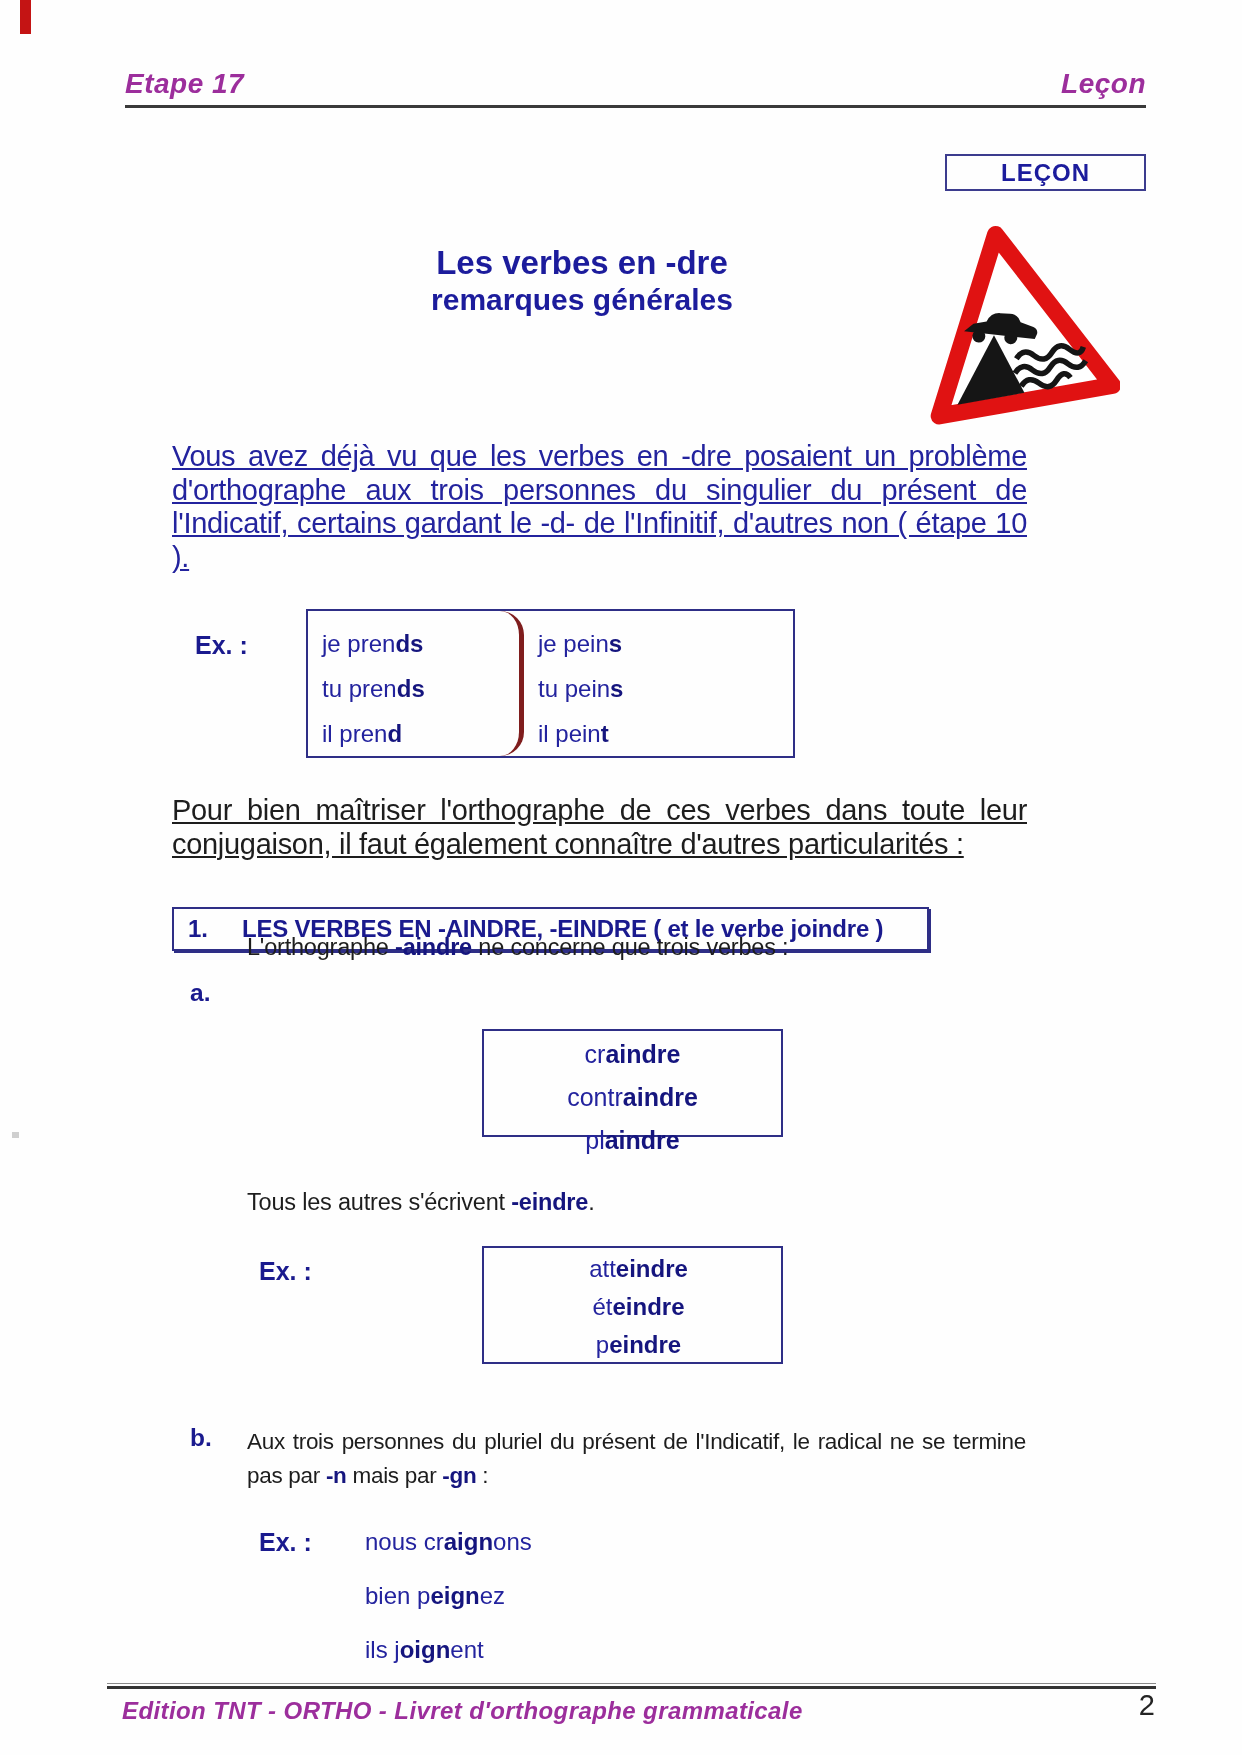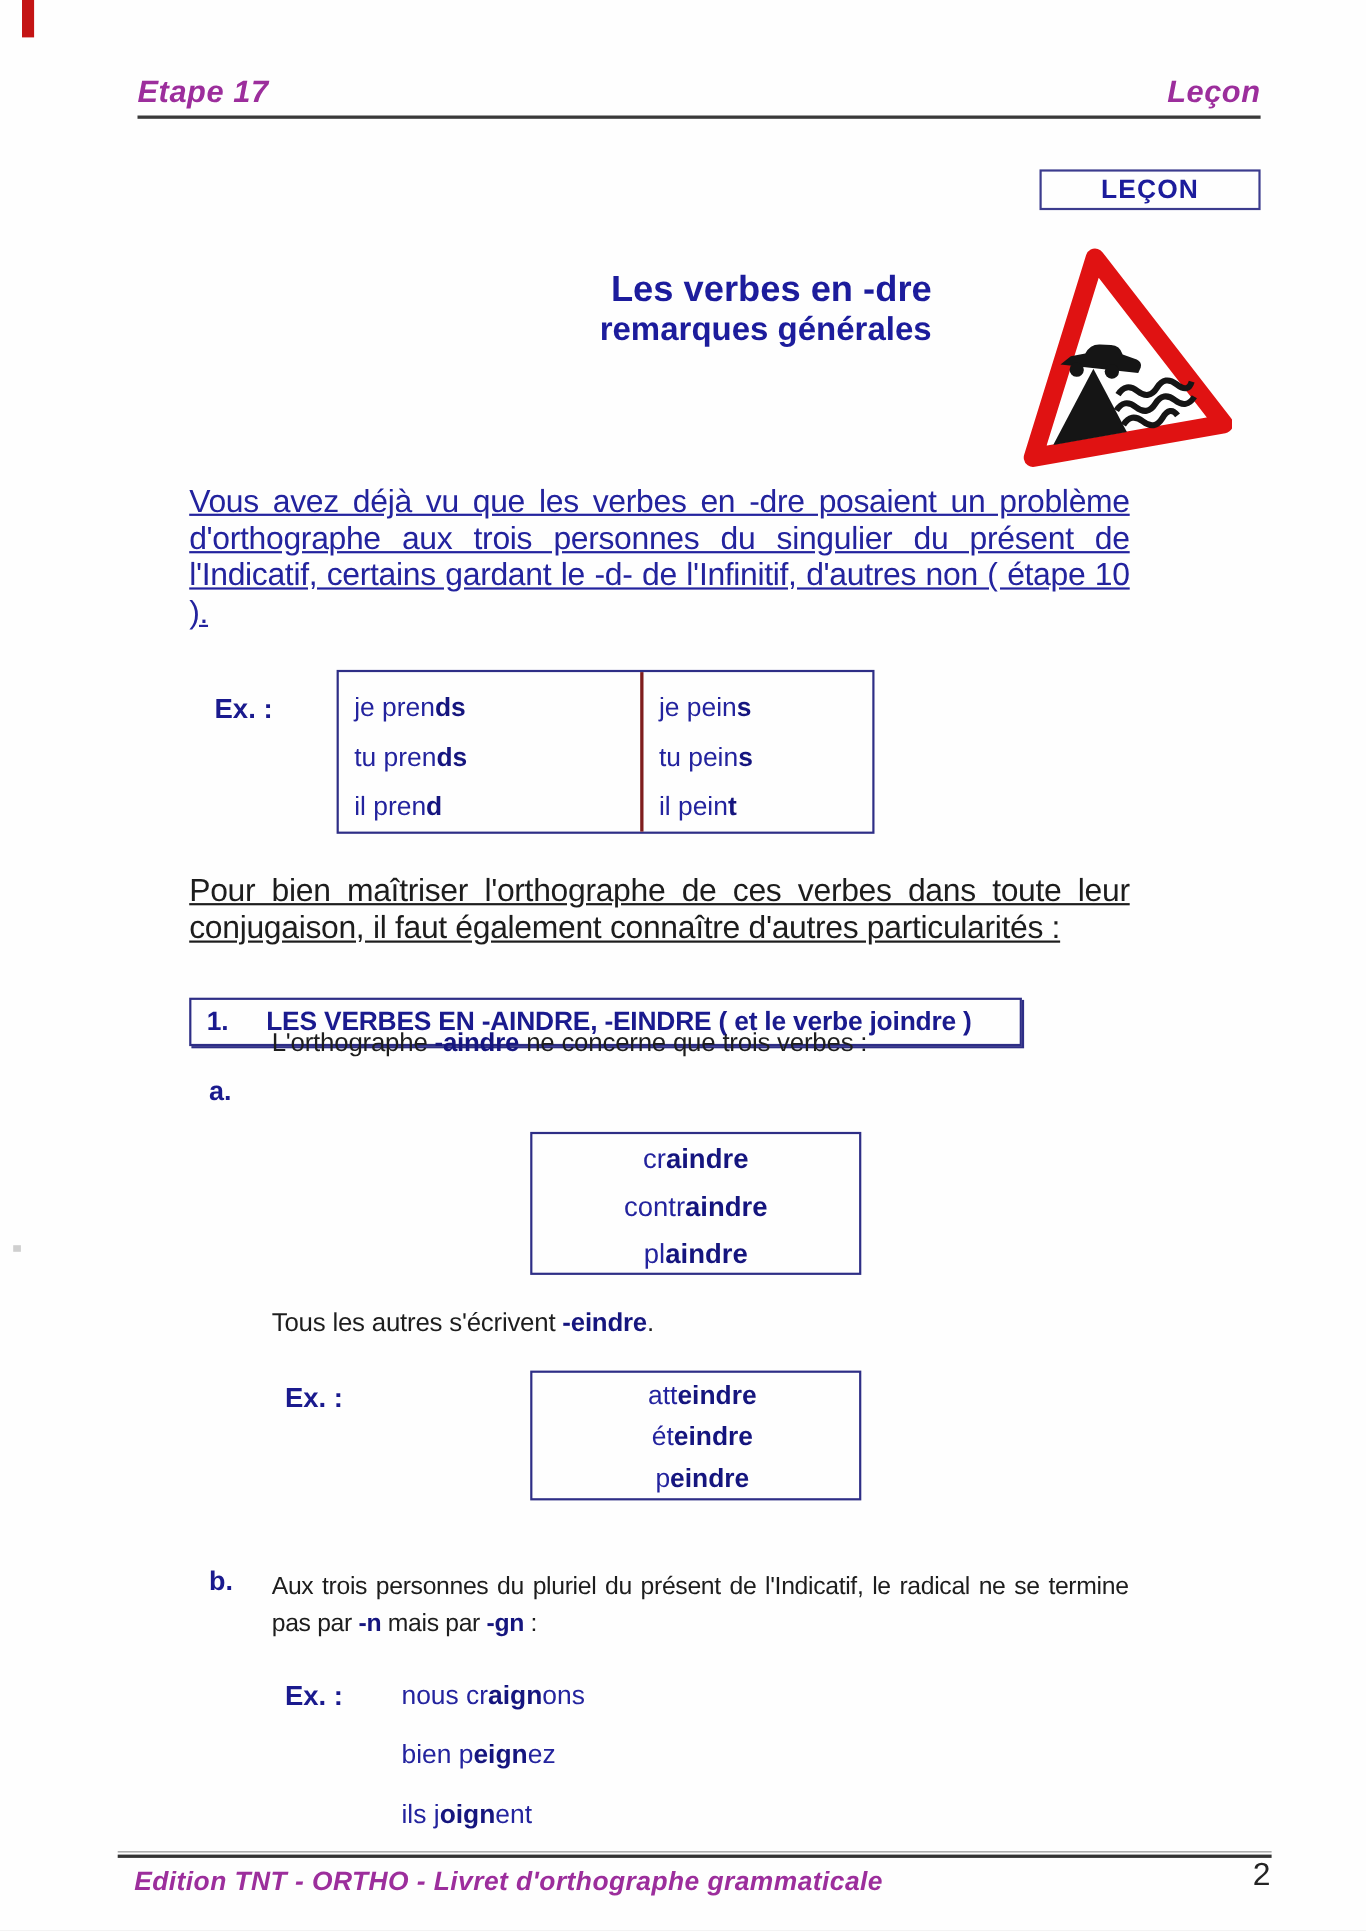--- a/index.html
+++ b/index.html
@@ -33,21 +33,21 @@
 
   
   .lecon-badge{
     left:933px;top:154px;width:201px;height:37px;
     border:2px solid #3c3c8e;box-sizing:border-box;
     display:flex;align-items:center;justify-content:center;
     font-size:24px;font-weight:bold;color:#1c1c9c;letter-spacing:1px;
   }
 
   
-  .lesson-title{left:305px;top:243px;width:530px;text-align:right;color:#1c1c9c;font-weight:bold;}
+  .lesson-title{left:305px;top:243px;width:530px;text-align:center;color:#1c1c9c;font-weight:bold;}
   .lesson-title .l1{font-size:33px;line-height:40px;}
   .lesson-title .l2{font-size:30px;line-height:34px;}
 
   
   .sign-wrap{left:893px;top:216px;width:215px;height:215px;}
 
   
   .para{
     font-size:29px;line-height:33.5px;letter-spacing:-.3px;
     text-align:justify;color:#23239e;text-decoration:underline;
@@ -60,21 +60,21 @@
   .ex1{left:183px;top:631px;}
   .ex2{left:247px;top:1257px;}
   .ex3{left:247px;top:1528px;}
 
   
   .conj-table{
     left:294px;top:609px;width:489px;height:149px;
     border:2px solid #2e2e86;box-sizing:border-box;display:flex;
   }
   .conj-col{padding:10px 0 0 14px;box-sizing:border-box;}
-  .conj-col.c1{width:277px;border-right:3px solid #7f1d1d;}
+  .conj-col.c1{width:216px;border-right:5px solid #7f1d1d;border-radius:24px;}
   .conj-col.c2{flex:1;}
   .conj-line{height:45px;font-size:24px;display:flex;align-items:center;}
 
   
   .section-box{
     left:160px;top:907px;width:757px;height:44px;
     border:2px solid #2e2e86;box-sizing:border-box;
     box-shadow:2px 2px 0 0 #2e2e86;
     display:flex;align-items:center;
     font-size:24px;font-weight:bold;color:#1a1a8e;letter-spacing:-.2px;
@@ -87,21 +87,21 @@
   .ma{left:178px;top:979px;}
   .mb{left:178px;top:1424px;}
   .item-a-text{left:235px;top:934px;width:780px;font-size:23.5px;letter-spacing:-.2px;}
   .item-b-text{left:235px;top:1425px;width:779px;font-size:22.5px;line-height:34px;letter-spacing:-.3px;text-align:justify;}
 
   
   .verb-box{
     border:2px solid #2e2e86;box-sizing:border-box;
     left:470px;width:301px;text-align:center;background:#fefefe;
   }
-  .box-aindre{top:1029px;height:130px;padding-top:9px;}
+  .box-aindre{top:1029px;height:108px;padding-top:9px;}
   .box-eindre{top:1246px;height:118px;padding-top:7px;}
   .box-aindre .bl{height:43px;font-size:25px;}
   .box-eindre .bl{height:38px;font-size:24px;padding-left:12px;}
 
   .tous-line{left:235px;top:1189px;font-size:23.5px;letter-spacing:-.2px;}
 
   .ex3-lines{left:353px;top:1528px;}
   .ex3-lines .exl{height:54px;font-size:24px;}
 
   

